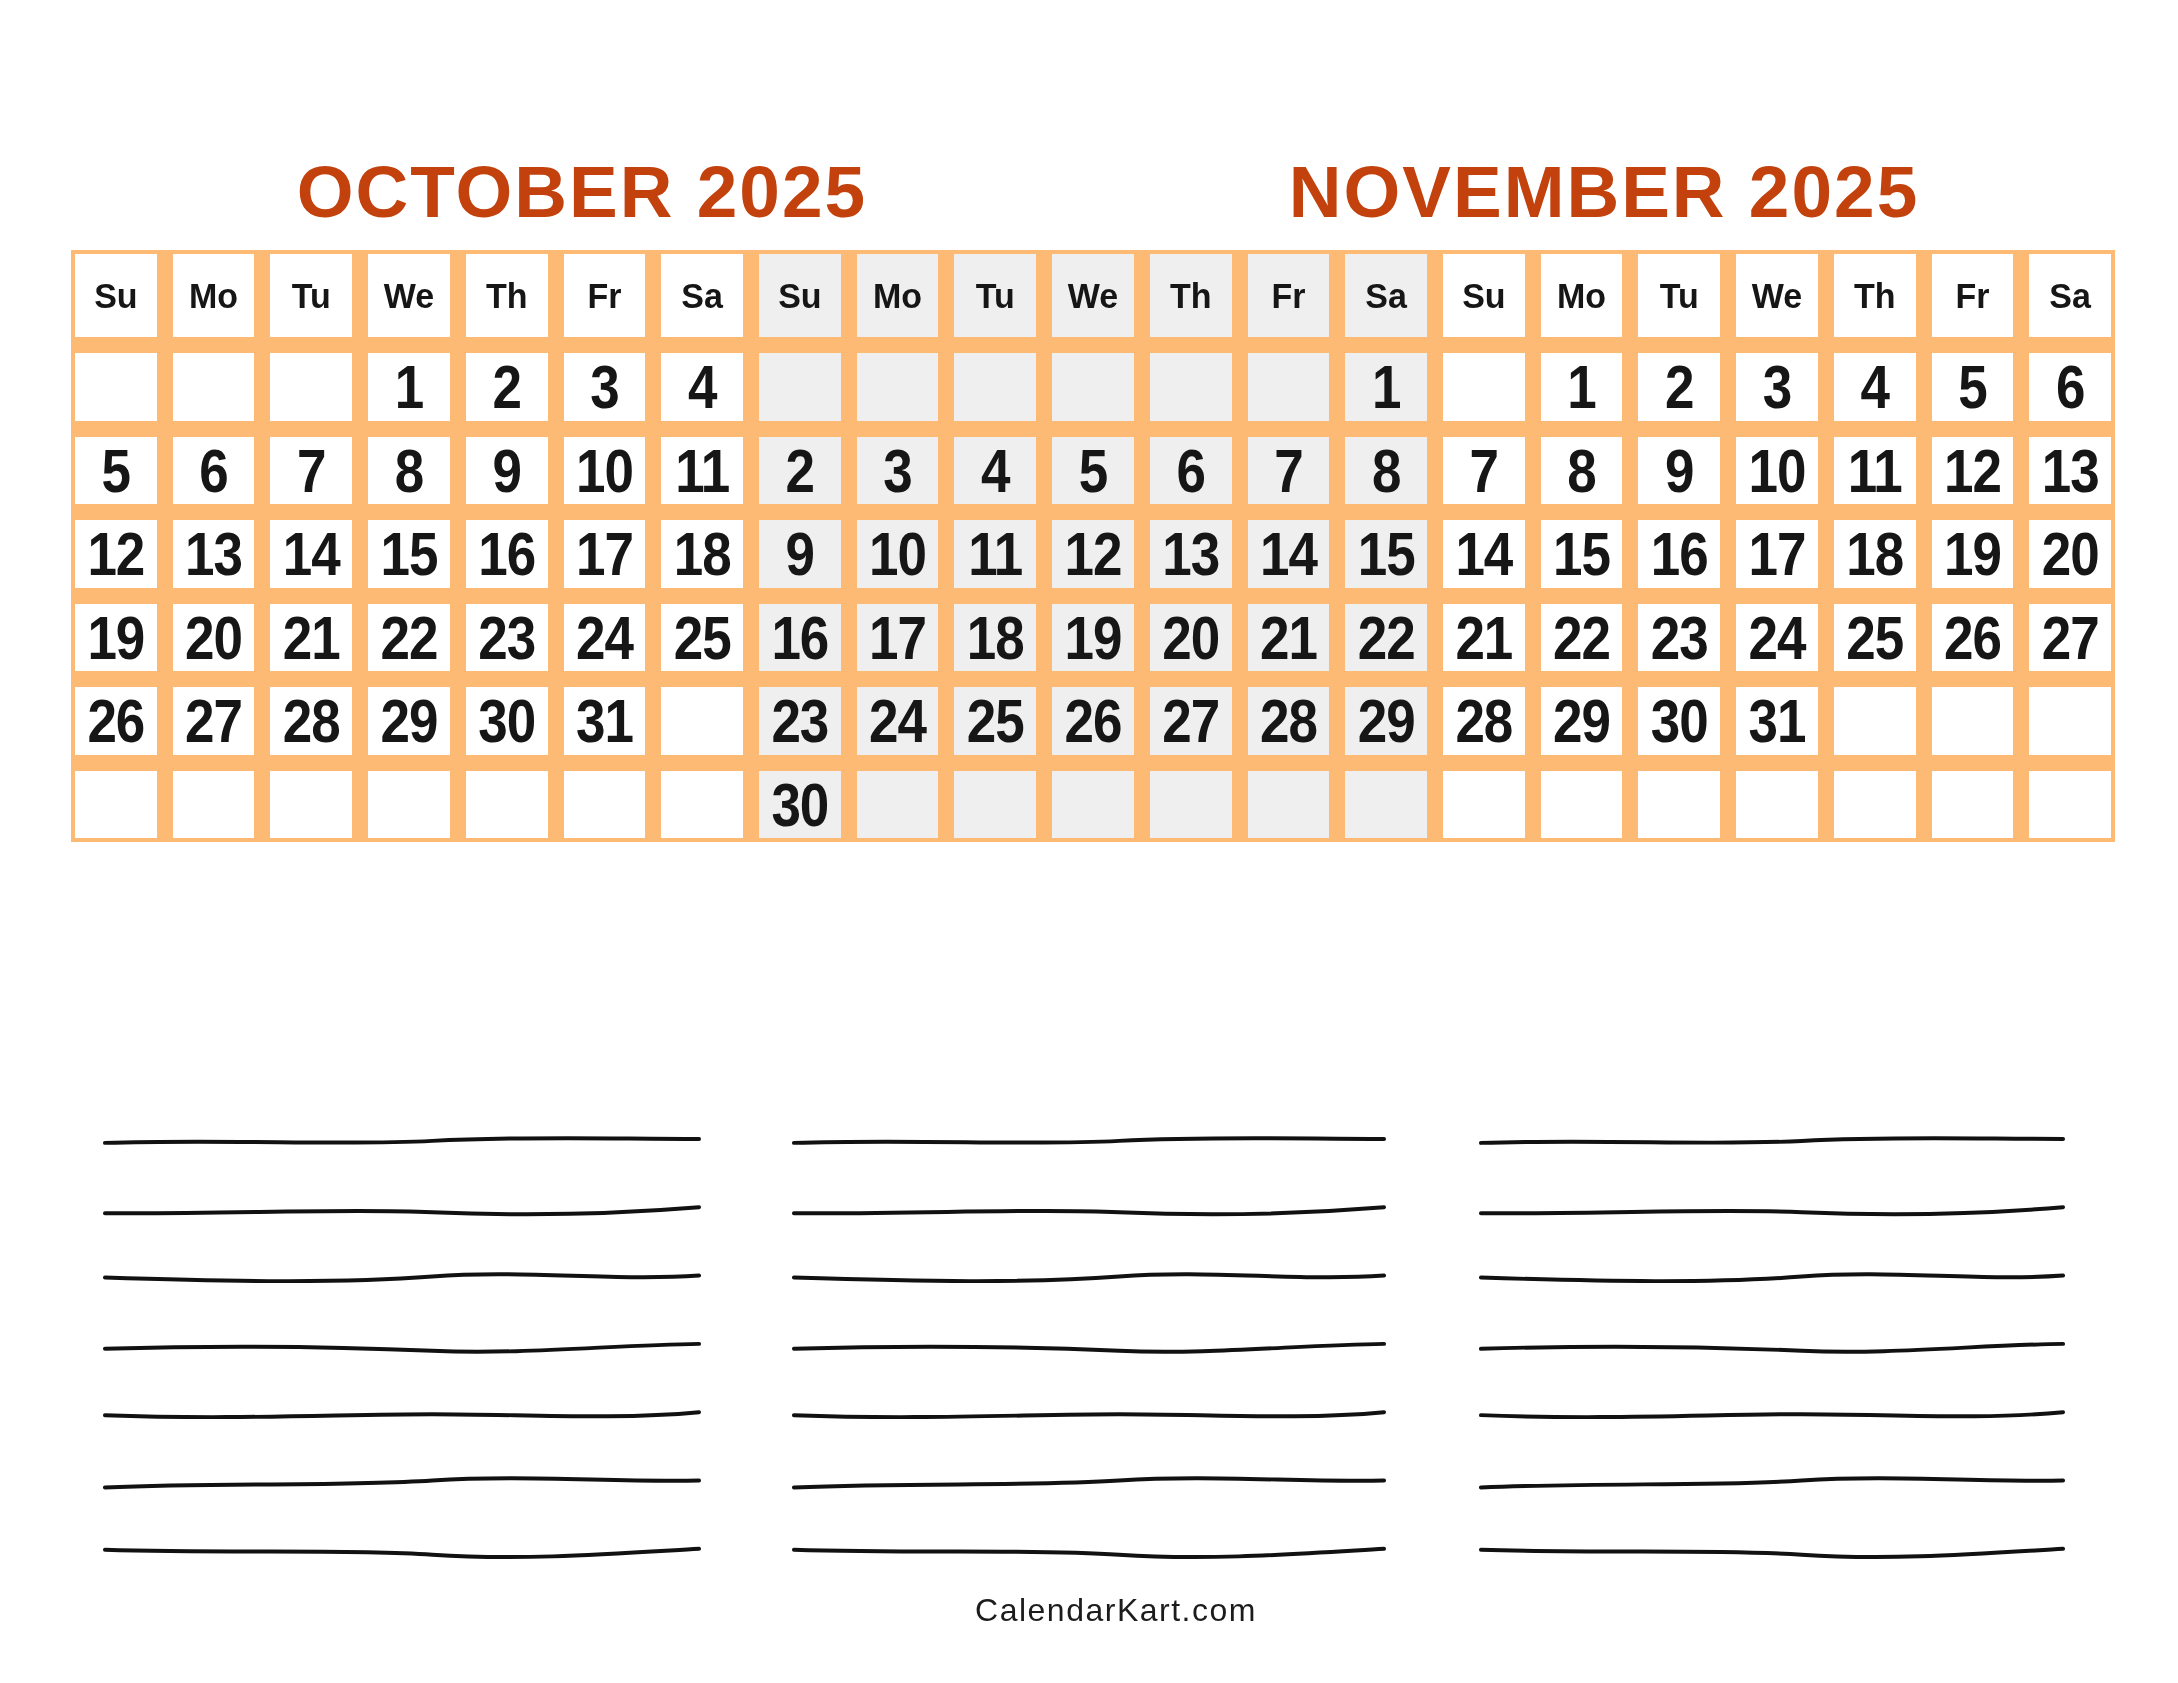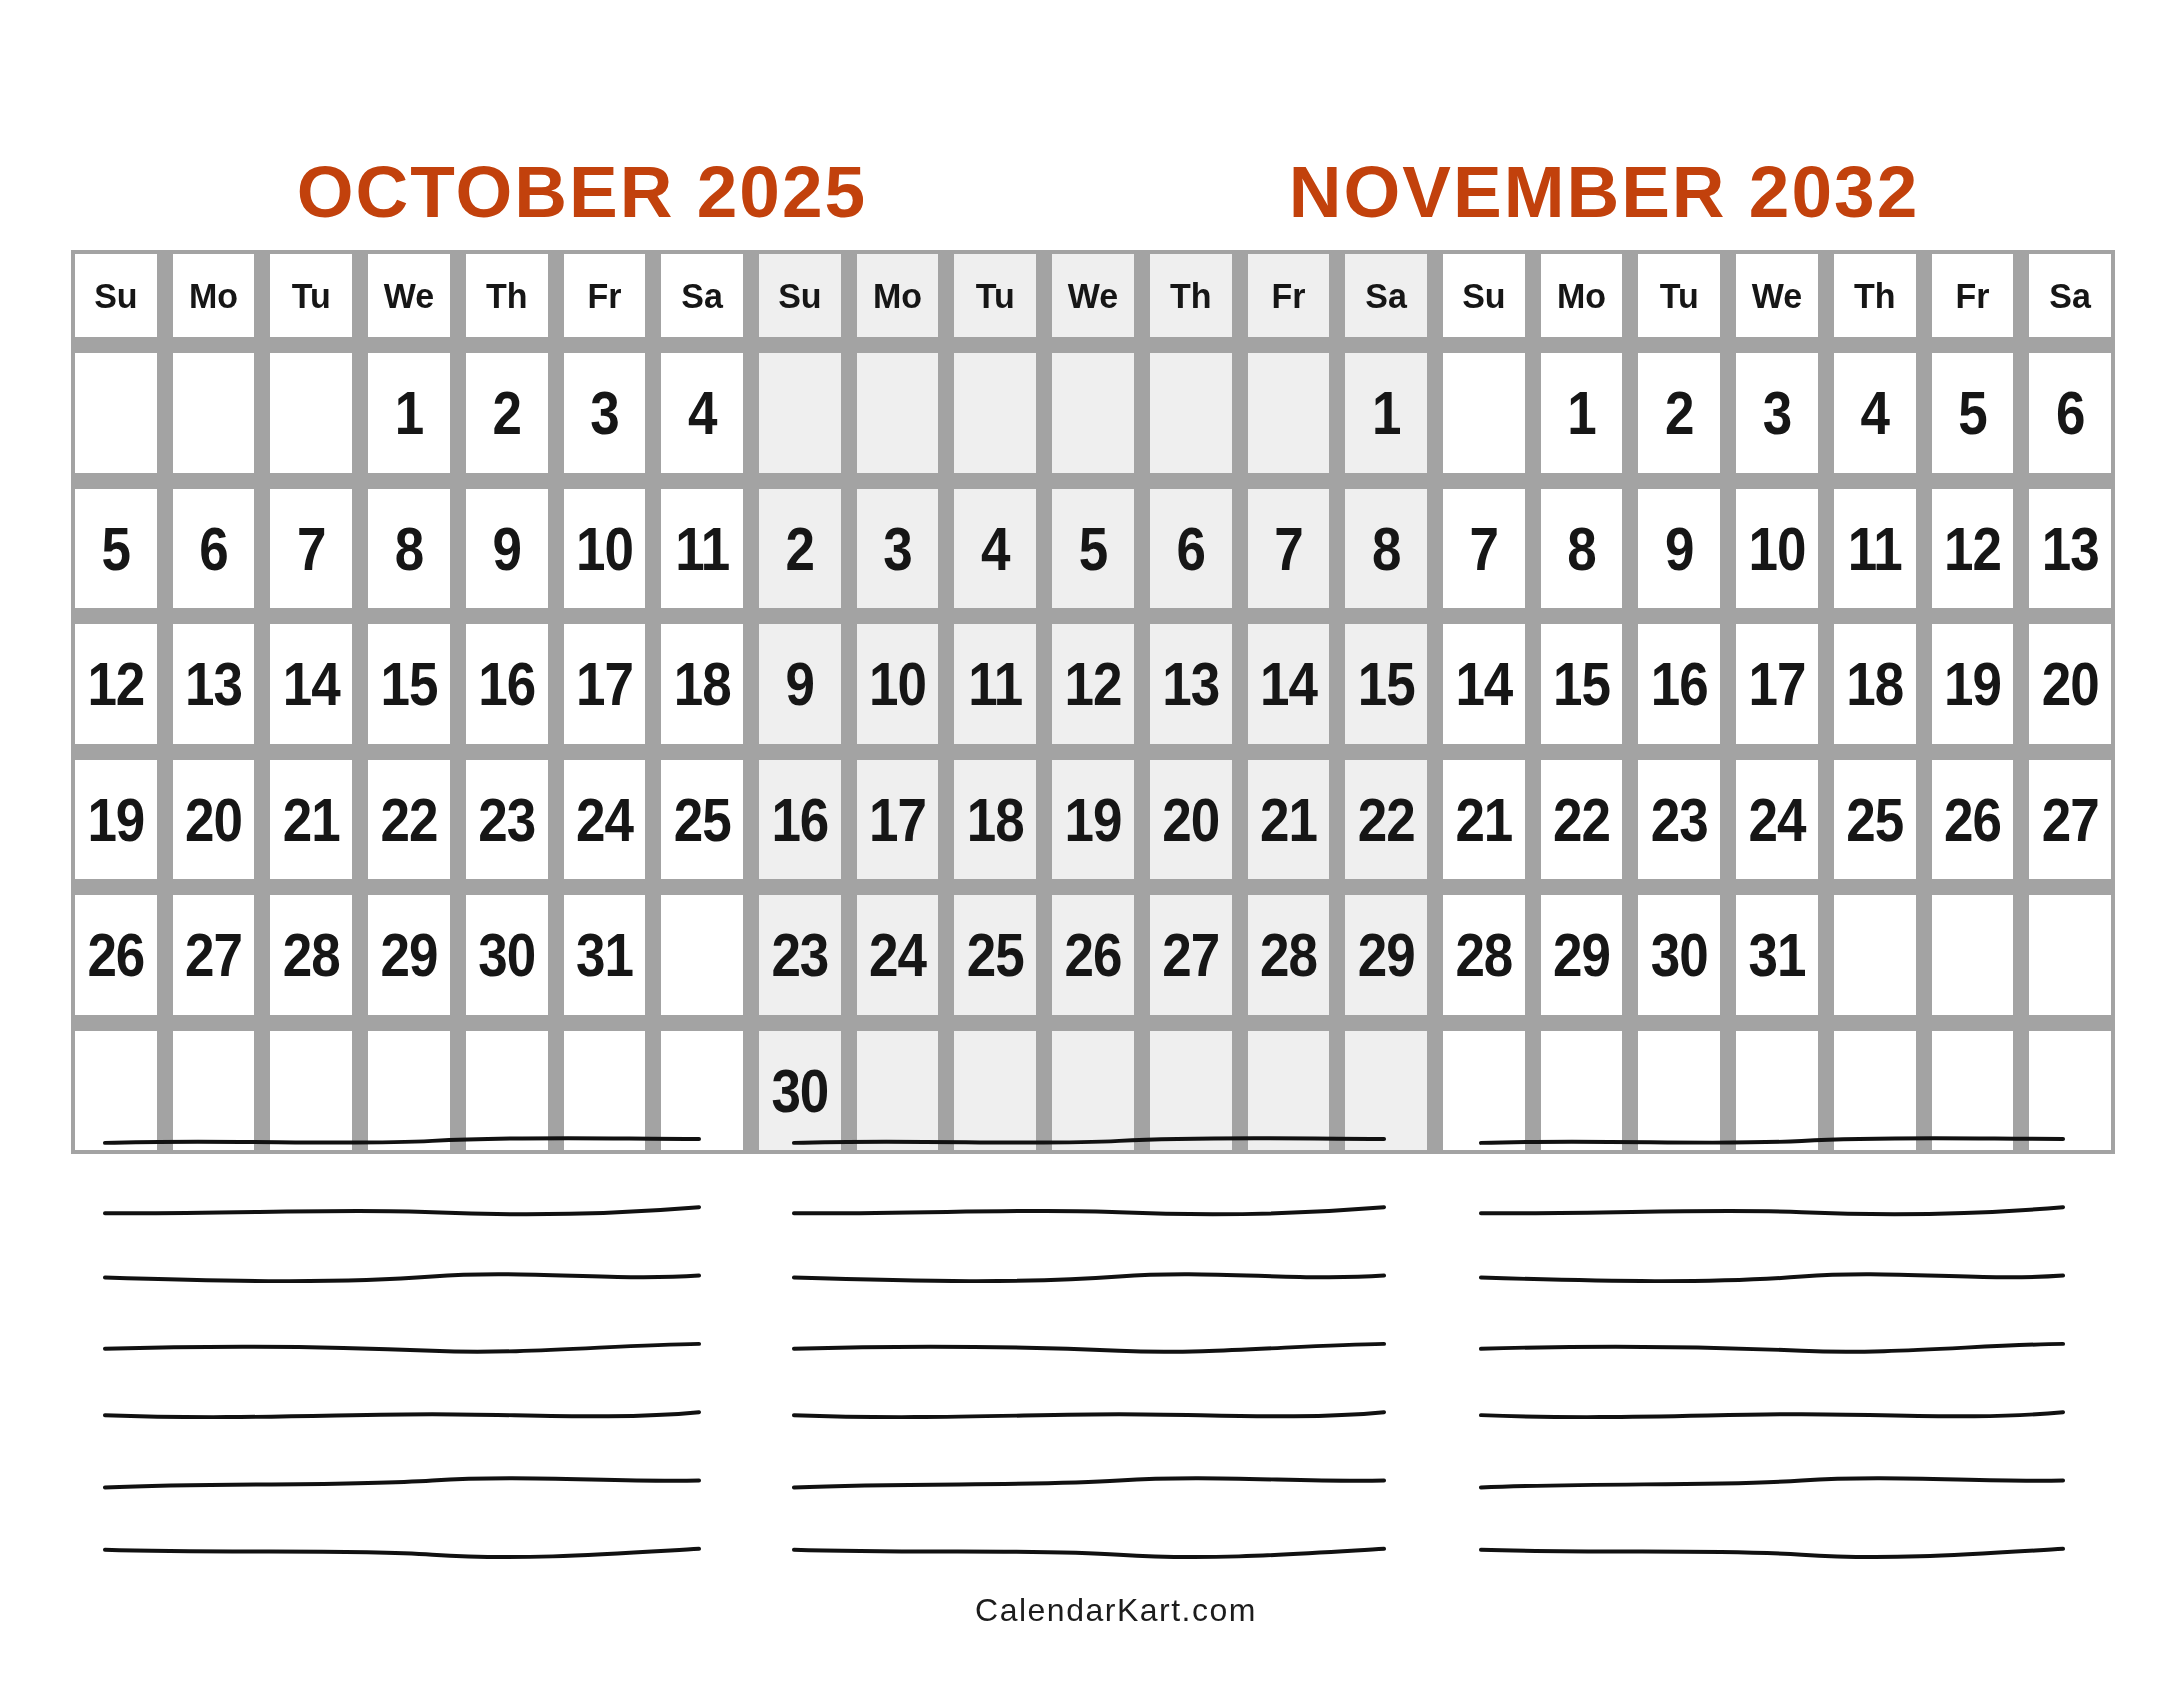--- a/index.html
+++ b/index.html
@@ -29,23 +29,23 @@
     font-weight: 700;
     letter-spacing: 2px;
     color: #c2410c;
     white-space: nowrap;
   }
 
   
   .grid {
     position: absolute;
     left: 71px; top: 250px;
-    width: 2044px; height: 904px;
+    width: 2044px; height: 592px;
     box-sizing: border-box;
-    background: #a3a3a3;
+    background: #fdba74;
     padding: 4px;
     display: grid;
     grid-template-columns: repeat(21, 1fr);
     grid-template-rows: 83px repeat(6, 1fr);
     gap: 16px;
   }
   .cell {
     background: #fff;
     display: flex;
     align-items: center;
@@ -84,21 +84,21 @@
     white-space: nowrap;
   }
 </style>
 </head>
 <body>
 
 <div class="page">
 
   <div class="titles">
     <div class="title">OCTOBER 2025</div>
-    <div class="title">NOVEMBER 2032</div>
+    <div class="title">NOVEMBER 2025</div>
   </div>
 
   <div class="grid" id="calGrid">
       <div class="cell">
         <span class="hdr-text">Su</span>
       </div>
       <div class="cell">
         <span class="hdr-text">Mo</span>
       </div>
       <div class="cell">

